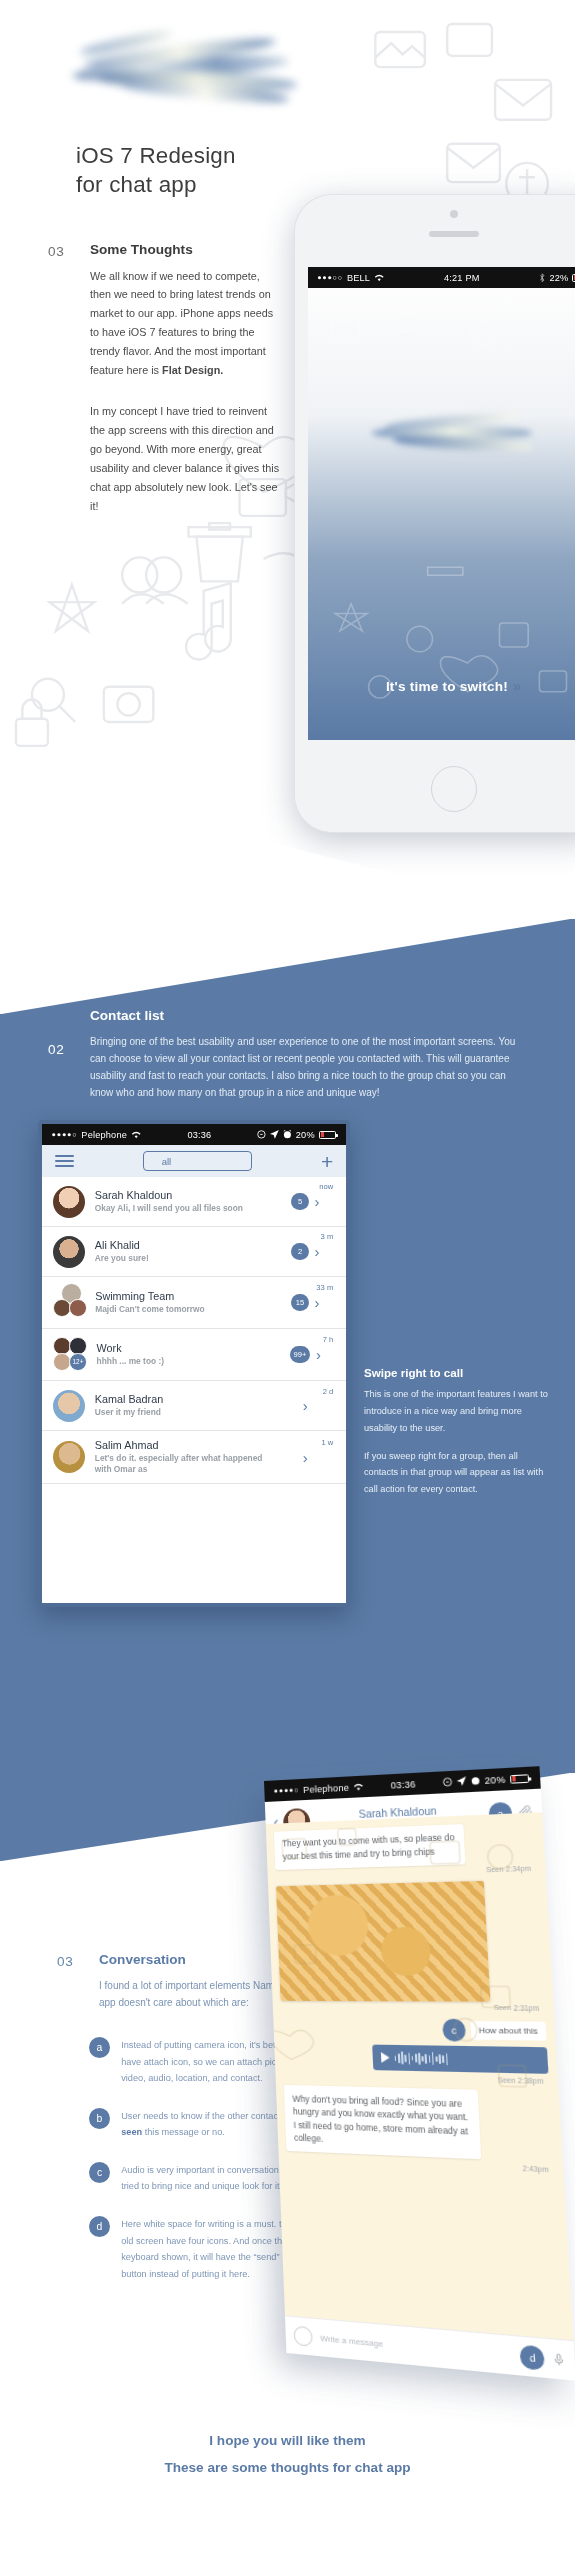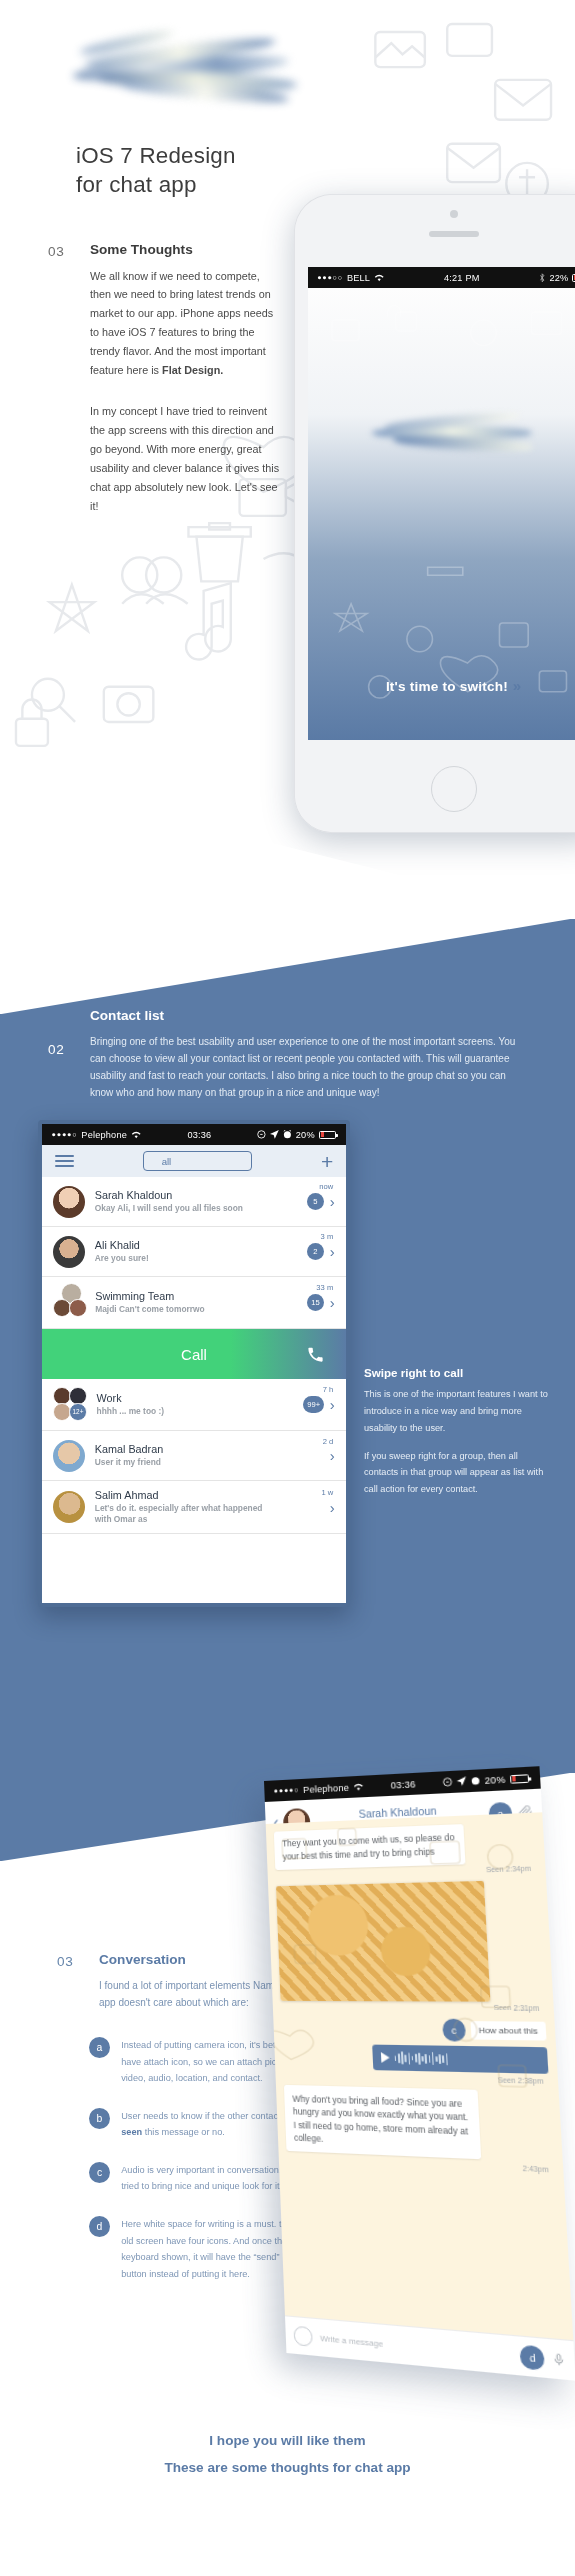--- a/index.html
+++ b/index.html
@@ -102,21 +102,21 @@
   .plus { font-size:21px; color:#5b7ba6; line-height:1; font-weight:300; }
 
   .cl-row { display:flex; align-items:center; padding:8px 11.2px; border-bottom:0.8px solid #e4e4e4;
             min-height:50px; }
   .av { width:32px; height:32px; border-radius:50%; flex:none; background:#c9cfd6;
         background-size:cover; position:relative; overflow:hidden; }
   .cl-mid { flex:1; margin-left:9.6px; min-width:0; }
   .cl-name { font-size:10.8px; color:#2f3b4a; }
   .cl-msg { font-size:8.4px; color:#9aa0a7; margin-top:1.6px; line-height:1.35;font-weight:bold; }
   .cl-right { text-align:right; width:59px; flex:none; display:flex; align-items:center;
-              justify-content:flex-end; gap:5.6px; position:relative; }
+              justify-content:center; gap:5.6px; position:relative; }
   .cl-time { position:absolute; right:1.6px; top:-11.2px; font-size:7.6px; color:#5b7ba6; }
   .badge { min-width:17.6px; height:17.6px; padding:0 4px; border-radius:8.8px; background:#5b7ba6; color:#fff;
            font-size:7.6px; display:flex; align-items:center; justify-content:center; }
   .chev { color:#5b7ba6; font-size:15px; font-weight:300; line-height:1; }
 
   .grp-av { width:37px; height:35px; position:relative; flex:none; }
   .grp-av .s { position:absolute; width:17.6px; height:17.6px; border-radius:50%; border:1.6px solid #fff;
                background:#b7bfc8; overflow:hidden; }
   .grp-av .big { width:21px; height:21px; left:8px; top:-1.6px; }
   .grp-av .l { left:0; top:14.4px; } .grp-av .r { left:16px; top:14.4px; }
@@ -402,26 +402,20 @@
           <div class="cl-name">Swimming Team</div>
           <div class="cl-msg">Majdi Can't come tomorrwo</div>
         </div>
         <div class="cl-right">
           <span class="cl-time">33 m</span>
           <span class="badge">15</span>
           <span class="chev">›</span>
         </div>
       </div>
 
-      <div class="call-row">
-        <span class="lbl">Call</span>
-        <svg class="ph-ic" width="19" height="19" viewBox="0 0 24 24" fill="#fff">
-            <path d="M6.6 10.8a15 15 0 0 0 6.6 6.6l2.2-2.2c.3-.3.7-.4 1-.2 1.2.4 2.4.6 3.6.6.6 0 1 .4 1 1V20c0 .6-.4 1-1 1C10.4 21 3 13.6 3 4.5c0-.6.4-1 1-1h3.5c.6 0 1 .4 1 1 0 1.3.2 2.5.6 3.6.1.3 0 .7-.2 1l-2.3 1.7z"></path>
-          </svg>
-      </div>
 
       <div class="cl-row">
         <div class="grp-av" style="width:37px;">
           <span class="s" style="left:0;top:0;background:#5a3b2c;"></span>
           <span class="s" style="left:16px;top:0;background:#2f2f38;"></span>
           <span class="s" style="left:0;top:16px;background:#c6a78e;"></span>
           <span class="s grp-more" style="left:16px;top:16px;">12+</span>
         </div>
         <div class="cl-mid" style="margin-left:6.4px;">
           <div class="cl-name">Work</div>

